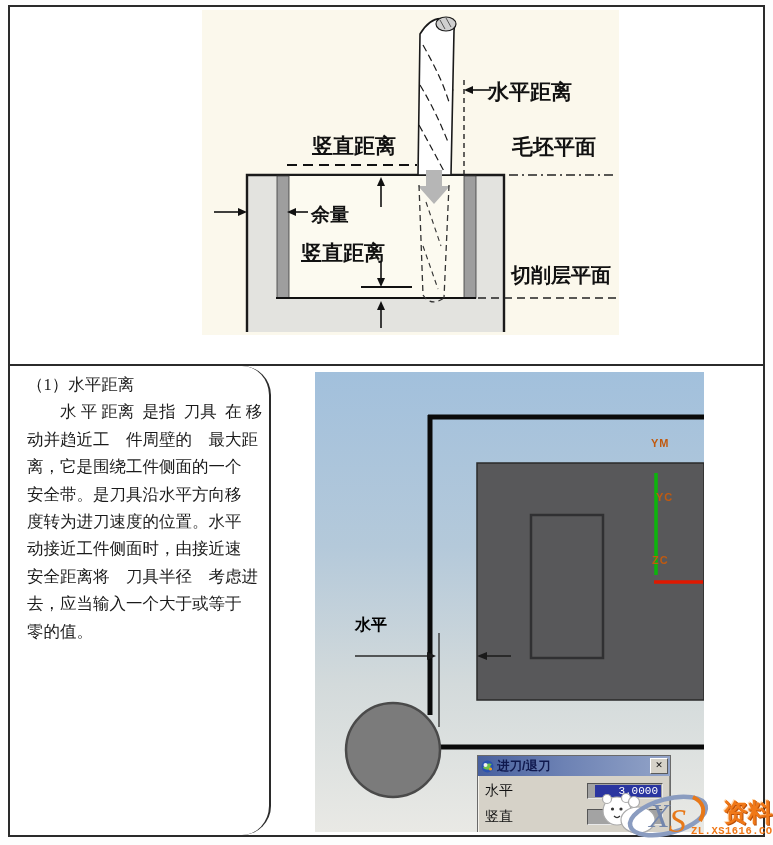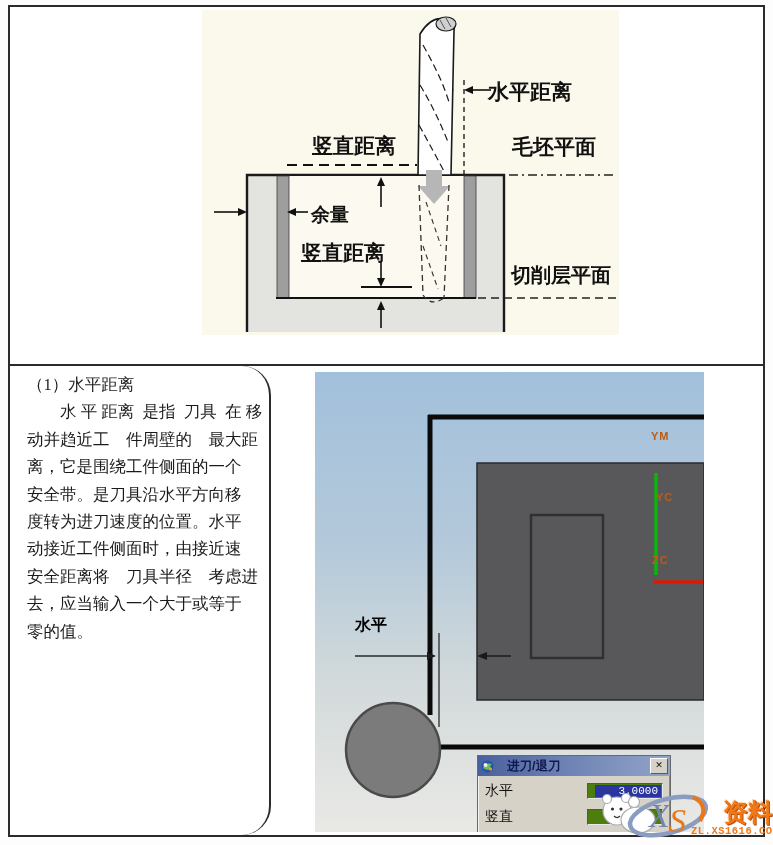--- a/index.html
+++ b/index.html
@@ -38,36 +38,36 @@
     font-family:"Liberation Serif","DejaVu Serif",serif; font-weight:600;
   }
   
   .dialog {
     position:absolute; left:162px; top:383px; width:194px; height:90px;
     background:#d6d2c8; box-sizing:border-box;
     border:1px solid #6a6a6a;
     box-shadow: inset 1px 1px 0 #f4f2ec, inset -1px -1px 0 #8a8a84;
   }
   .dlg-title {
-    height:20px; display:flex; align-items:center; gap:13px; padding:0 2px 0 3px;
+    height:20px; display:flex; align-items:center; gap:3px; padding:0 2px 0 3px;
     background:linear-gradient(90deg,#48609e 0%,#6d82b4 45%,#93a4c8 100%);
   }
   .dlg-title-text {
     flex:1; font-size:12.5px; font-weight:bold; color:#10194e;
     font-family:"Liberation Sans","DejaVu Sans",sans-serif; white-space:nowrap; overflow:hidden;
   }
   .dlg-close {
     width:16px; height:14px; background:#d6d2c8; border:1px solid;
     border-color:#ffffff #5a5a5a #5a5a5a #ffffff;
     font-size:9px; font-weight:bold; color:#111; line-height:12px; text-align:center; cursor:default;
   }
   .dlg-row { display:flex; align-items:center; justify-content:space-between; padding:0 7px; height:23px; margin-top:3px; }
   .dlg-label { font-size:14px; color:#111; font-family:"Liberation Serif","DejaVu Serif",serif; }
   .dlg-input {
-    position:relative; width:76px; height:16px; background:#4d7c0f; box-sizing:border-box;
+    position:relative; width:76px; height:16px; background:#a3a3a3; box-sizing:border-box;
     border:1px solid; border-color:#555 #e8e8e8 #e8e8e8 #555;
   }
   .dlg-input .sel {
     position:absolute; left:7px; right:1px; top:1px; bottom:1px; background:#2a35a0;
     color:#ffffff; font-size:11px; line-height:13px; text-align:right; padding-right:3px;
     font-family:"Liberation Mono","DejaVu Sans Mono",monospace;
   }
   
   .watermark { position:absolute; left:597px; top:767px; width:176px; height:78px; z-index:9; }
   .wm-site {
@@ -194,21 +194,21 @@
 
             <g stroke="#2a2a2a" fill="none">
               <path d="M40,284 H112" stroke-width="1.3"></path>
               <polygon points="121,284 112,280 112,288" fill="#1a1a1a" stroke="none"></polygon>
               <path d="M124,261 V355" stroke-width="1.3"></path>
               <polygon points="162,284 172,280 172,288" fill="#1a1a1a" stroke="none"></polygon>
               <path d="M172,284 H196" stroke-width="2"></path>
             </g>
           </svg>
 
-          <span class="axis-label" style="left:336px; top:58px; color:#c05a10;text-align:center;">YM</span>
+          <span class="axis-label" style="left:336px; top:65px; color:#c05a10;text-align:center;">YM</span>
           <span class="axis-label" style="left:341px; top:119px; color:#c05a10;">YC</span>
           <span class="axis-label" style="left:337px; top:182px; color:#c05a10;">ZC</span>
           <span class="cad-dim-label">水平</span>
 
           <div class="dialog">
             <div class="dlg-title">
               <svg width="13" height="13" viewBox="0 0 13 13">
                 <circle cx="6.5" cy="6.5" r="6" fill="#2a52b0"></circle>
                 <path d="M2,8 Q5,2 11,4 Q8,6 10,9 Q6,11 2,8 Z" fill="#6fc24a"></path>
                 <circle cx="4.5" cy="5" r="2" fill="#f0f0f0"></circle>

